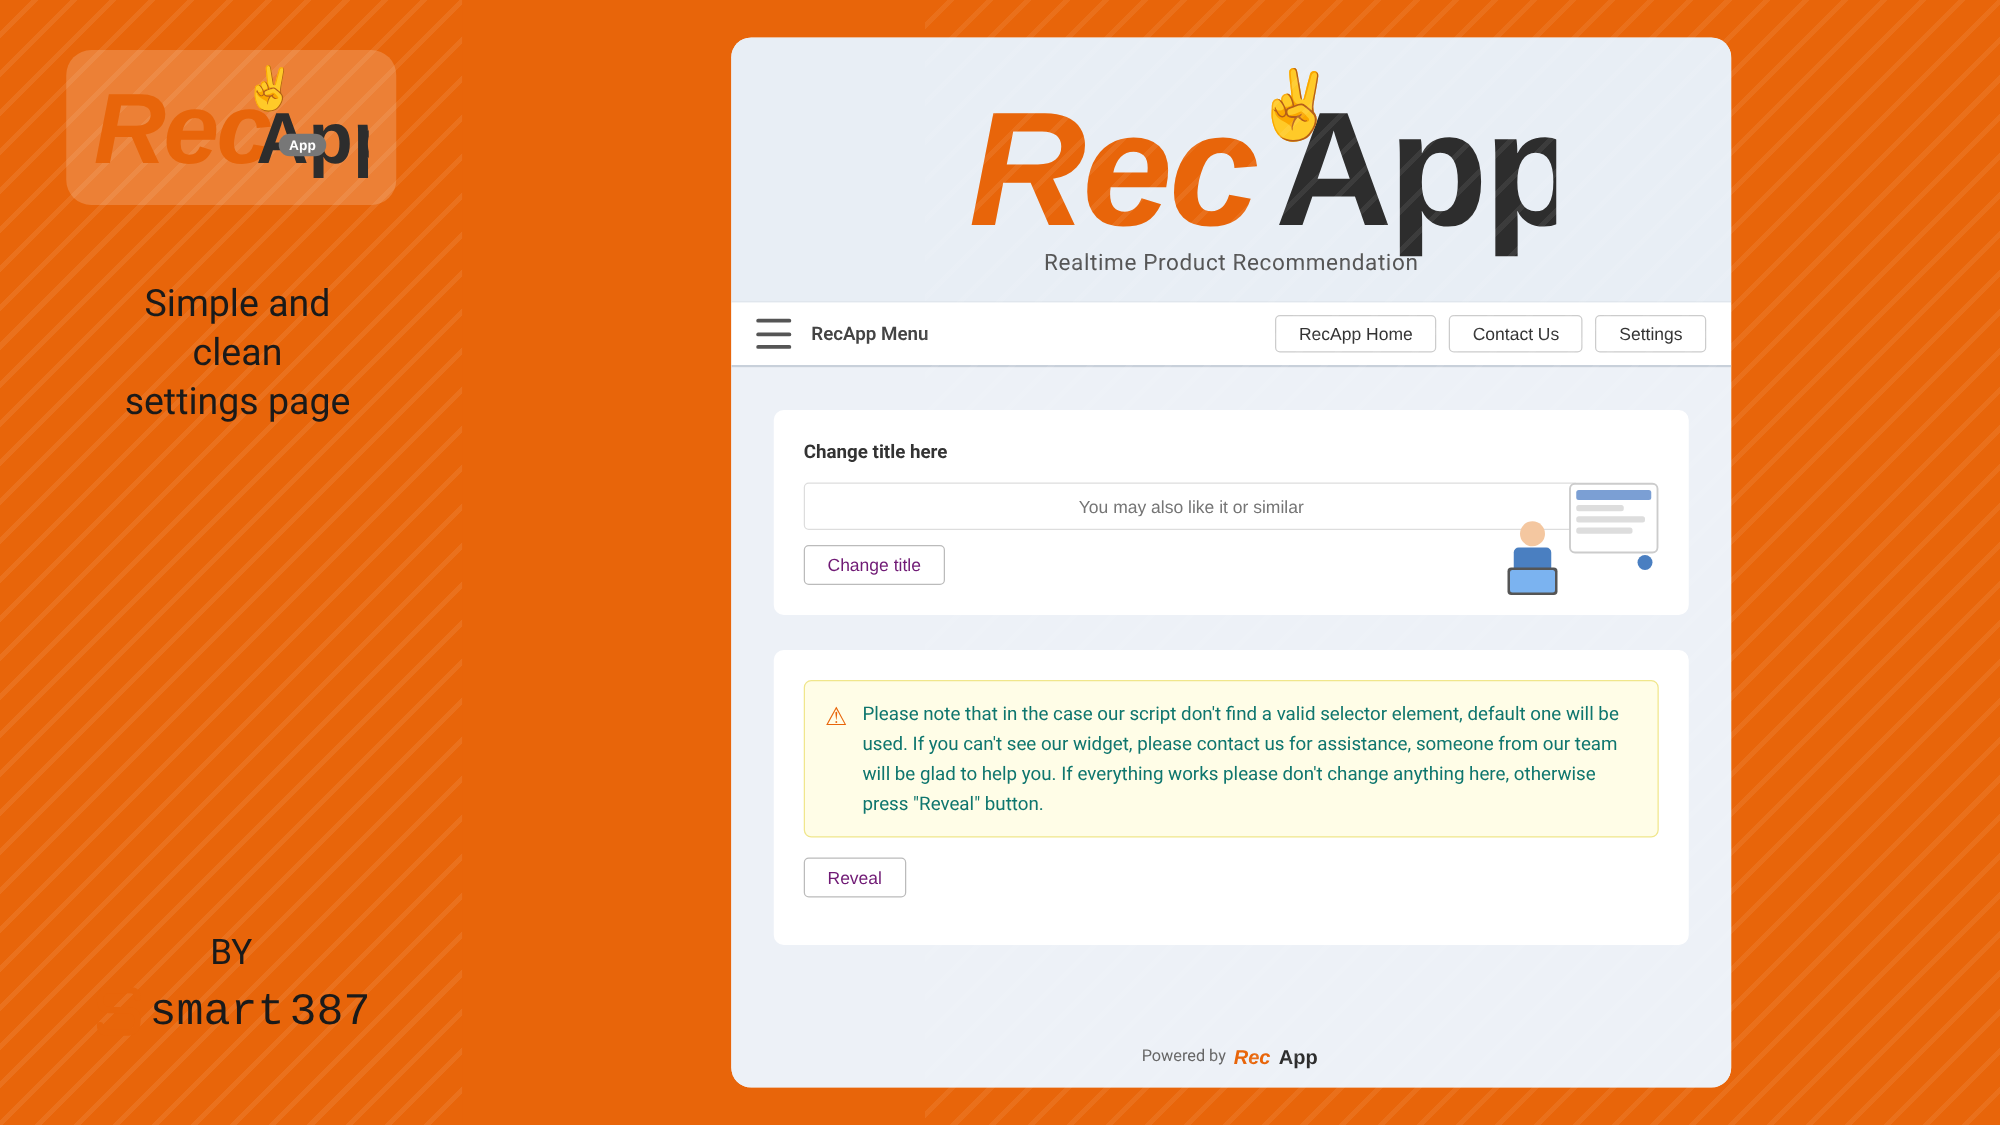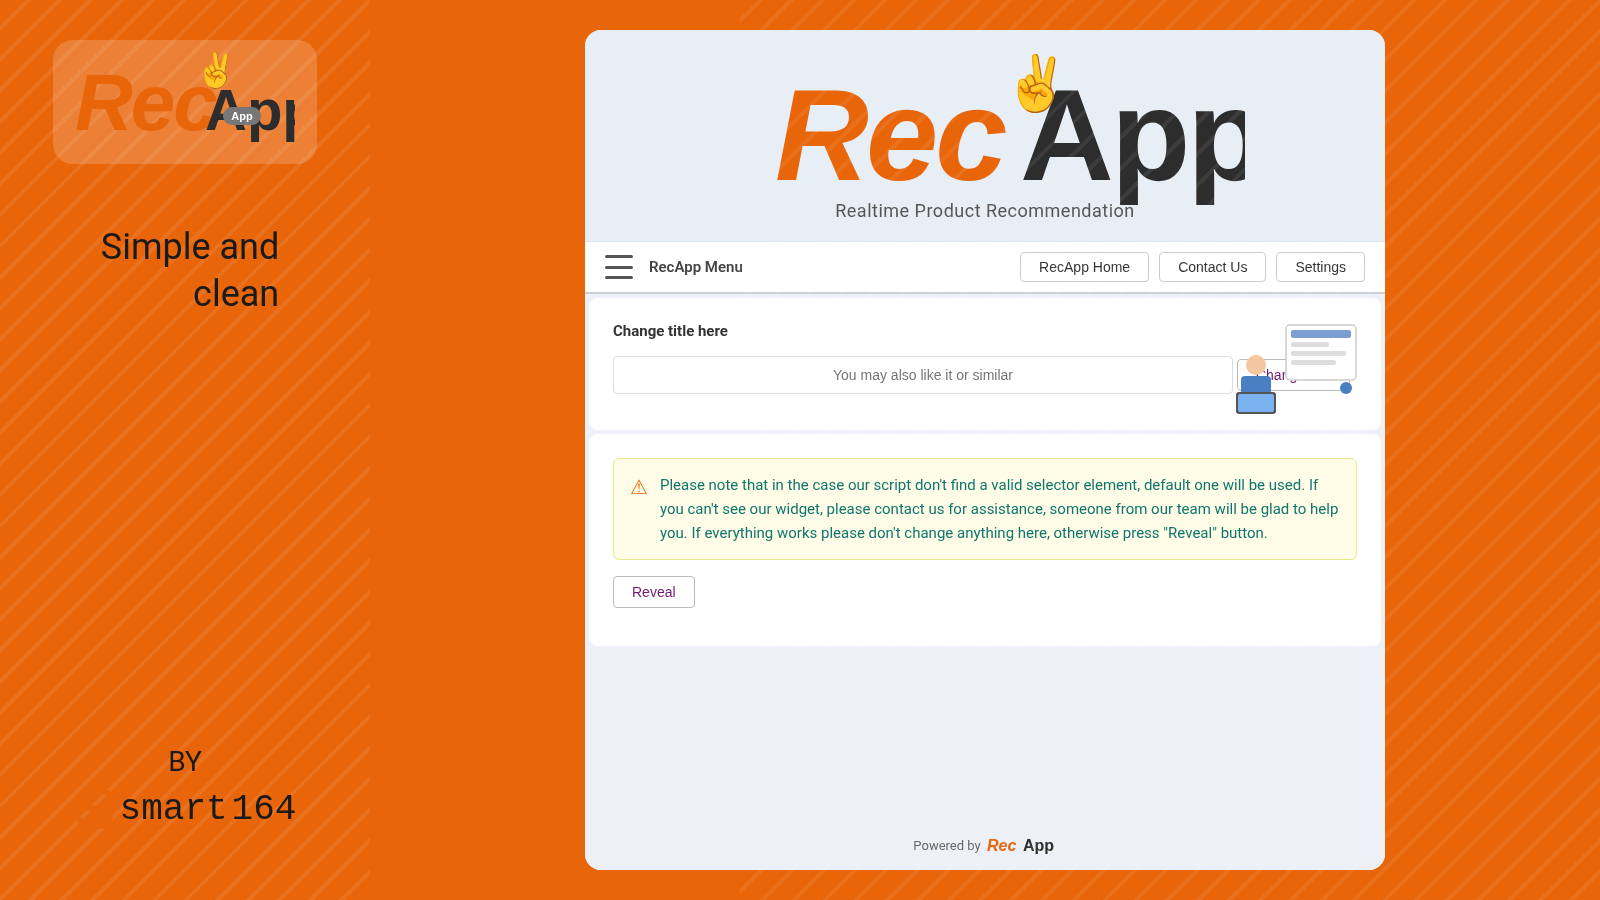--- a/index.html
+++ b/index.html
@@ -34,24 +34,24 @@
         -45deg,
         transparent,
         transparent 18px,
         rgba(255,255,255,0.08) 18px,
         rgba(255,255,255,0.08) 22px
       );
       pointer-events: none;
     }
 
     .sidebar-tagline {
-      font-size: 36px;
+      font-size: 30px;
       font-weight: 400;
       color: #1a1a1a;
-      text-align: right;
+      text-align: center;
       margin-top: 60px;
       line-height: 1.3;
       position: relative;
       z-index: 1;
       padding-left: 10px;
     }
 
     .sidebar-by {
       font-size: 28px;
       font-weight: 400;
@@ -151,24 +151,24 @@
       border-radius: 4px;
       font-size: 14px;
       color: #333;
       cursor: pointer;
     }
 
     
     .app-body {
       flex: 1;
       overflow-y: auto;
-      padding: 4px;
+      padding: 34px;
       display: flex;
       flex-direction: column;
-      gap: 4px;
+      gap: 28px;
       background: #edf1f7;
     }
 
     
     .section-card {
       background: #fff;
       border-radius: 8px;
       padding: 24px;
       position: relative;
     }
@@ -303,31 +303,32 @@
       <text x="120" y="30" font-family="Arial, sans-serif" font-size="34" fill="#2d2d2d">✌</text>
 
       <rect x="148" y="55" width="38" height="18" rx="9" fill="#777"></rect>
       <text x="167" y="68" font-family="Arial, sans-serif" font-size="11" fill="white" text-anchor="middle" font-weight="600">App</text>
     </svg>
   </div>
 
   <div class="sidebar-tagline">
     <span>Simple and</span><br>
     <span>clean</span><br>
+    <span>settings page</span>
   </div>
 
   <div class="sidebar-by" style="margin-top:auto; ">BY</div>
 
   <div class="smart387-logo">
 
     <svg width="42" height="42" viewBox="0 0 42 42">
       <path d="M36 10 Q36 4 30 4 L14 4 Q6 4 6 12 Q6 20 14 20 L28 20 Q36 20 36 28 Q36 38 28 38 L12 38 Q6 38 6 32" stroke="#E8650A" stroke-width="5" fill="none" stroke-linecap="round"></path>
     </svg>
     <span style="font-size:36px; font-weight:500; color:#1a1a1a;">smart</span>
-      <span style="font-size:36px; font-weight:300; color:#1a1a1a;">164</span>
+      <span style="font-size:36px; font-weight:300; color:#1a1a1a;">387</span>
   </div>
 </div>
 
 <div class="main-content">
   <div class="app-container">
 
     <div class="app-header">
       <svg width="520" height="155" viewBox="0 0 520 155">
 
         <text x="50" y="130" font-family="Arial Black, sans-serif" font-size="130" font-weight="900" fill="#E8650A" font-style="italic" letter-spacing="-3">Rec</text>

